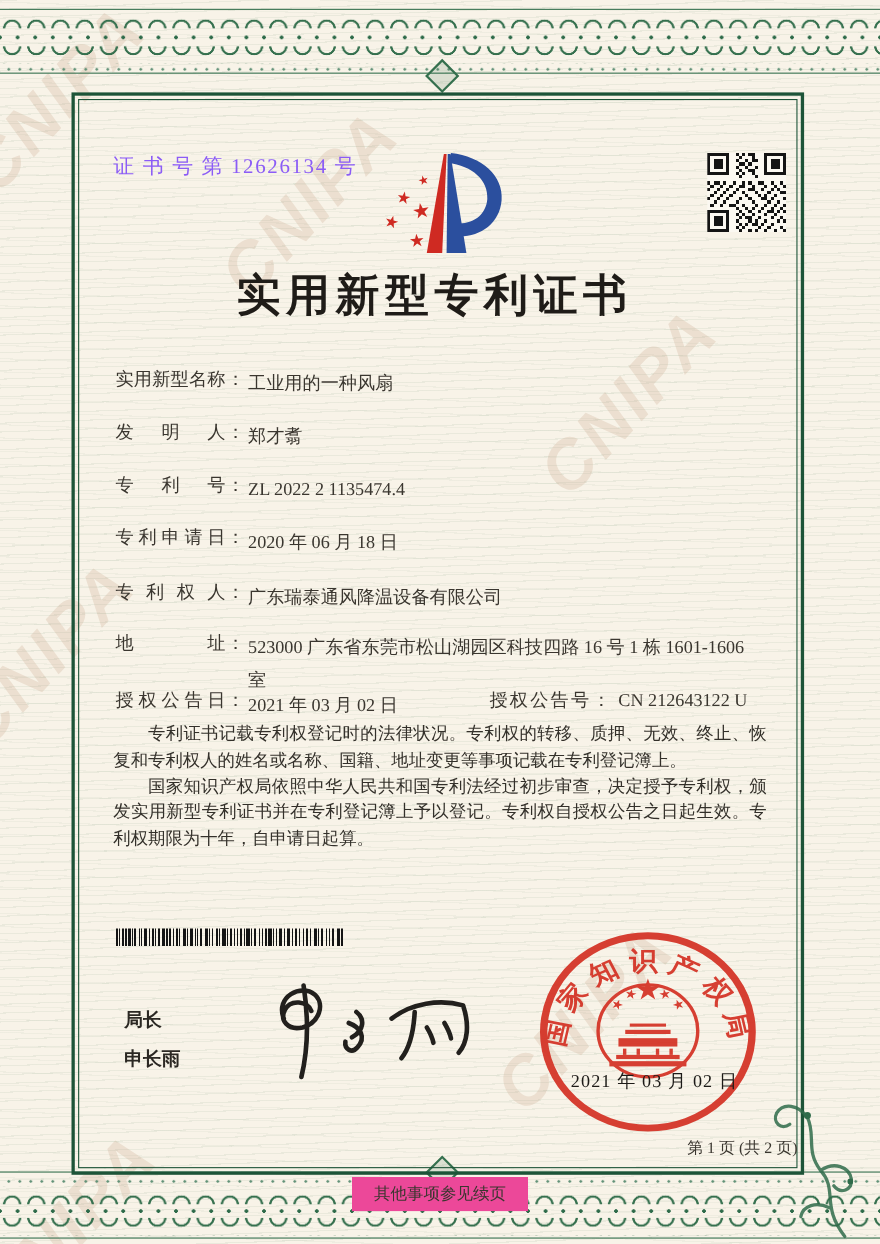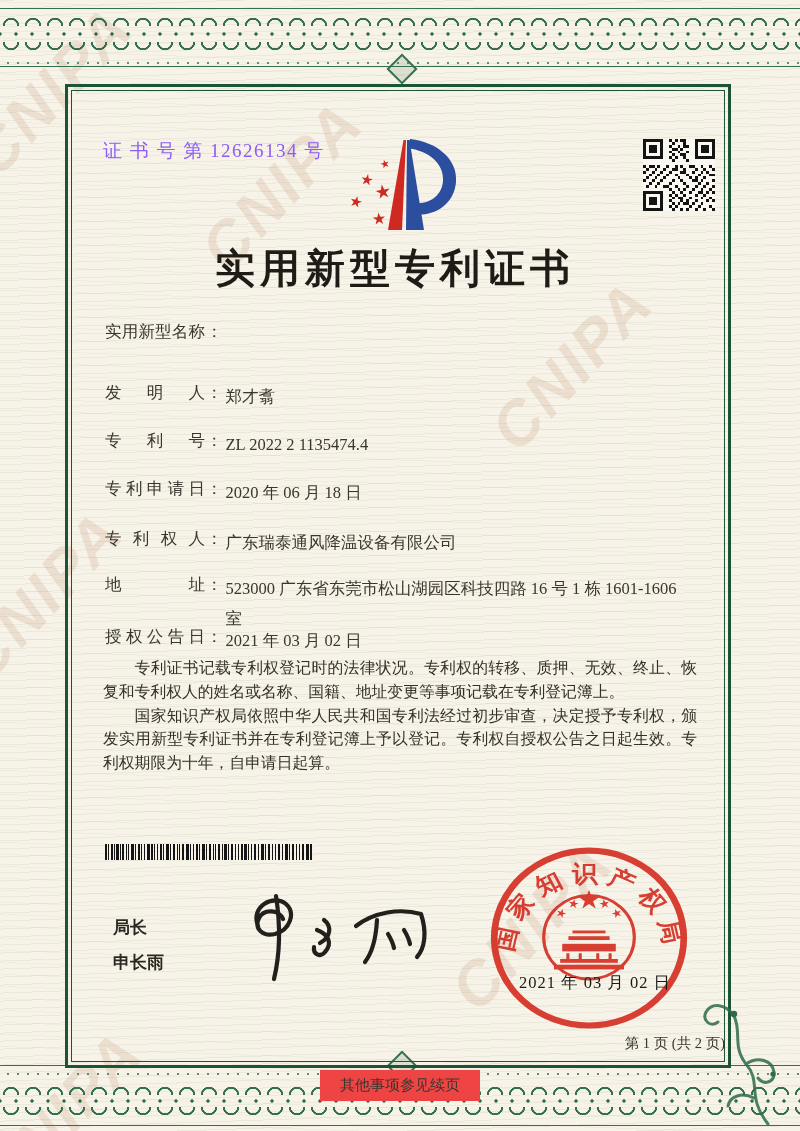--- a/index.html
+++ b/index.html
@@ -61,21 +61,21 @@
   .signer{position:absolute;z-index:3;left:113px;top:916px;font-family:Liberation Serif, serif;
           font-weight:600;font-size:17px;color:#2b2823;}
   .signer div{margin-bottom:12px;}
   .signature{position:absolute;z-index:3;left:228px;top:882px;width:210px;height:105px;}
   .seal{position:absolute;z-index:4;left:486px;top:845px;width:206px;height:190px;opacity:.92;}
   .seal-date{position:absolute;z-index:5;left:500px;top:972px;width:190px;text-align:center;
              font-size:16.5px;color:#1c1a17;letter-spacing:1px;}
   .page-footer{position:absolute;z-index:3;left:65px;top:1034px;width:660px;text-align:right;
                font-size:14.5px;color:#3a362f;}
   .continuation{position:absolute;z-index:3;left:50%;top:1070px;transform:translateX(-50%);
-                background:#ef4444;padding:6px 20px;font-size:15px;color:#3a362f;white-space:nowrap;}
+                background:#ec4899;padding:6px 20px;font-size:15px;color:#3a362f;white-space:nowrap;}
   .flourish{position:absolute;z-index:2;left:688px;top:988px;width:95px;height:140px;}
 </style>
 </head>
 <body>
 
 <div class="page">
 
   <div class="wm" style="left:-50px;top:55px">CNIPA</div>
   <div class="wm" style="left:180px;top:150px">CNIPA</div>
   <div class="wm" style="left:470px;top:330px">CNIPA</div>
@@ -124,23 +124,24 @@
         <rect x="20" y="2" width="3" height="3"></rect>
       <rect x="0" y="18" width="7" height="7"></rect>
         <rect x="1" y="19" width="5" height="5" fill="#fbf8f1"></rect>
         <rect x="2" y="20" width="3" height="3"></rect>
       <path d="M9 0h1v1H9z M11 0h1v1h-1z M13 0h2v1h-2z M10 1h1v1h-1z M14 1h1v2h-1z M9 2h1v1H9z M12 2h1v1h-1z M15 2h1v1h-1z M10 3h2v1h-2z M13 3h1v1h-1z M9 4h1v1H9z M12 4h1v1h-1z M15 4h1v1h-1z M10 5h1v1h-1z M13 5h2v1h-2z M9 6h1v1H9z M11 6h1v1h-1z M14 6h1v1h-1z M10 7h1v1h-1z M15 7h1v1h-1z M0 9h1v1H0z M2 9h2v1H2z M5 9h1v1H5z M8 9h1v1H8z M11 9h1v1h-1z M13 9h1v1h-1z M16 9h2v1h-2z M20 9h1v1h-1z M23 9h1v1h-1z M1 10h1v1H1z M4 10h1v1H4z M7 10h1v1H7z M10 10h2v1h-2z M14 10h1v1h-1z M18 10h1v1h-1z M21 10h1v1h-1z M24 10h1v1h-1z M0 11h1v1H0z M3 11h1v1H3z M6 11h1v1H6z M9 11h1v1H9z M13 11h2v1h-2z M17 11h1v1h-1z M20 11h1v1h-1z M22 11h1v1h-1z M2 12h1v1H2z M5 12h1v1H5z M8 12h1v1H8z M11 12h1v1h-1z M15 12h1v1h-1z M19 12h1v1h-1z M23 12h2v1h-2z M1 13h1v1H1z M4 13h1v1H4z M7 13h1v1H7z M12 13h1v1h-1z M16 13h1v1h-1z M18 13h1v1h-1z M21 13h1v1h-1z M0 14h1v1H0z M3 14h1v1H3z M6 14h1v1H6z M10 14h1v1h-1z M13 14h1v1h-1z M17 14h2v1h-2z M20 14h1v1h-1z M24 14h1v1h-1z M2 15h1v1H2z M5 15h1v1H5z M9 15h1v1H9z M14 15h1v1h-1z M19 15h1v1h-1z M22 15h1v1h-1z M1 16h1v1H1z M4 16h1v1H4z M7 16h2v1H7z M11 16h1v1h-1z M15 16h1v1h-1z M18 16h1v1h-1z M21 16h1v1h-1z M24 16h1v1h-1z M9 17h1v1H9z M12 17h1v1h-1z M14 17h1v1h-1z M17 17h1v1h-1z M20 17h1v1h-1z M23 17h1v1h-1z M10 18h1v1h-1z M13 18h1v1h-1z M16 18h1v1h-1z M19 18h2v1h-2z M22 18h1v1h-1z M24 18h1v1h-1z M9 19h1v1H9z M11 19h1v1h-1z M14 19h1v1h-1z M18 19h1v1h-1z M21 19h1v1h-1z M10 20h1v1h-1z M12 20h2v1h-2z M16 20h1v1h-1z M20 20h1v1h-1z M23 20h1v1h-1z M9 21h1v1H9z M13 21h1v1h-1z M15 21h1v1h-1z M18 21h1v1h-1z M22 21h1v1h-1z M24 21h1v1h-1z M10 22h1v1h-1z M12 22h1v1h-1z M14 22h2v1h-2z M17 22h1v1h-1z M20 22h1v1h-1z M9 23h1v1H9z M11 23h1v1h-1z M16 23h1v1h-1z M19 23h1v1h-1z M23 23h1v1h-1z M10 24h1v1h-1z M13 24h1v1h-1z M15 24h1v1h-1z M18 24h1v1h-1z M21 24h1v1h-1z M24 24h1v1h-1z"></path>
     </g>
   </svg>
 
   <div class="title">实用新型专利证书</div>
 
-  <div class="field-row" style="top:321px">
+  <div class="field-row" style="top:334px">
     <span class="flabel">实用新型名称</span>
       <span class="fcolon">：</span>
+    <span class="fvalue">工业用的一种风扇</span>
   </div>
   <div class="field-row" style="top:382px">
     <span class="flabel">发明人</span>
       <span class="fcolon">：</span>
     <span class="fvalue">郑才翥</span>
   </div>
   <div class="field-row" style="top:430px">
     <span class="flabel">专利号</span>
       <span class="fcolon">：</span>
     <span class="fvalue">ZL 2022 2 1135474.4</span>
@@ -157,20 +158,24 @@
   </div>
   <div class="field-row" style="top:574px">
     <span class="flabel">地址</span>
       <span class="fcolon">：</span>
     <span class="fvalue">523000 广东省东莞市松山湖园区科技四路 16 号 1 栋 1601-1606 室</span>
   </div>
   <div class="field-row" style="top:626px">
     <span class="flabel">授权公告日</span>
       <span class="fcolon">：</span>
     <span class="fvalue">2021 年 03 月 02 日</span>
+  </div>
+  <div class="grant-no">
+    <span class="glabel">授权公告号</span><span class="fcolon">：</span>
+    <span>CN 212643122 U</span>
   </div>
 
   <div class="body-text">
     <p>专利证书记载专利权登记时的法律状况。专利权的转移、质押、无效、终止、恢复和专利权人的姓名或名称、国籍、地址变更等事项记载在专利登记簿上。</p>
     <p>国家知识产权局依照中华人民共和国专利法经过初步审查，决定授予专利权，颁发实用新型专利证书并在专利登记簿上予以登记。专利权自授权公告之日起生效。专利权期限为十年，自申请日起算。</p>
   </div>
 
   <svg class="barcode" viewBox="0 0 207 16" preserveAspectRatio="none" shape-rendering="crispEdges">
     <path fill="#141414" d="M0 0h2v16H0z M3 0h1v16H3z M6 0h2v16H6z M9 0h1v16H9z M11 0h3v16h-3z M15 0h1v16h-1z M17 0h2v16h-2z M21 0h1v16h-1z M23 0h1v16h-1z M26 0h3v16h-3z M30 0h1v16h-1z M33 0h2v16h-2z M36 0h1v16h-1z M39 0h1v16h-1z M42 0h3v16h-3z M46 0h2v16h-2z M49 0h1v16h-1z M52 0h1v16h-1z M55 0h2v16h-2z M58 0h1v16h-1z M61 0h3v16h-3z M65 0h1v16h-1z M68 0h2v16h-2z M72 0h1v16h-1z M74 0h1v16h-1z M77 0h2v16h-2z M81 0h3v16h-3z M85 0h1v16h-1z M88 0h1v16h-1z M91 0h2v16h-2z M94 0h1v16h-1z M97 0h3v16h-3z M101 0h1v16h-1z M104 0h2v16h-2z M108 0h1v16h-1z M110 0h1v16h-1z M113 0h2v16h-2z M117 0h1v16h-1z M119 0h3v16h-3z M123 0h1v16h-1z M126 0h2v16h-2z M130 0h1v16h-1z M133 0h1v16h-1z M136 0h2v16h-2z M139 0h3v16h-3z M143 0h1v16h-1z M146 0h1v16h-1z M149 0h2v16h-2z M153 0h1v16h-1z M156 0h3v16h-3z M160 0h1v16h-1z M163 0h2v16h-2z M167 0h1v16h-1z M170 0h1v16h-1z M173 0h2v16h-2z M177 0h1v16h-1z M180 0h3v16h-3z M184 0h1v16h-1z M187 0h2v16h-2z M191 0h1v16h-1z M194 0h1v16h-1z M197 0h2v16h-2z M201 0h3v16h-3z M205 0h2v16h-2z"></path>
   </svg>

